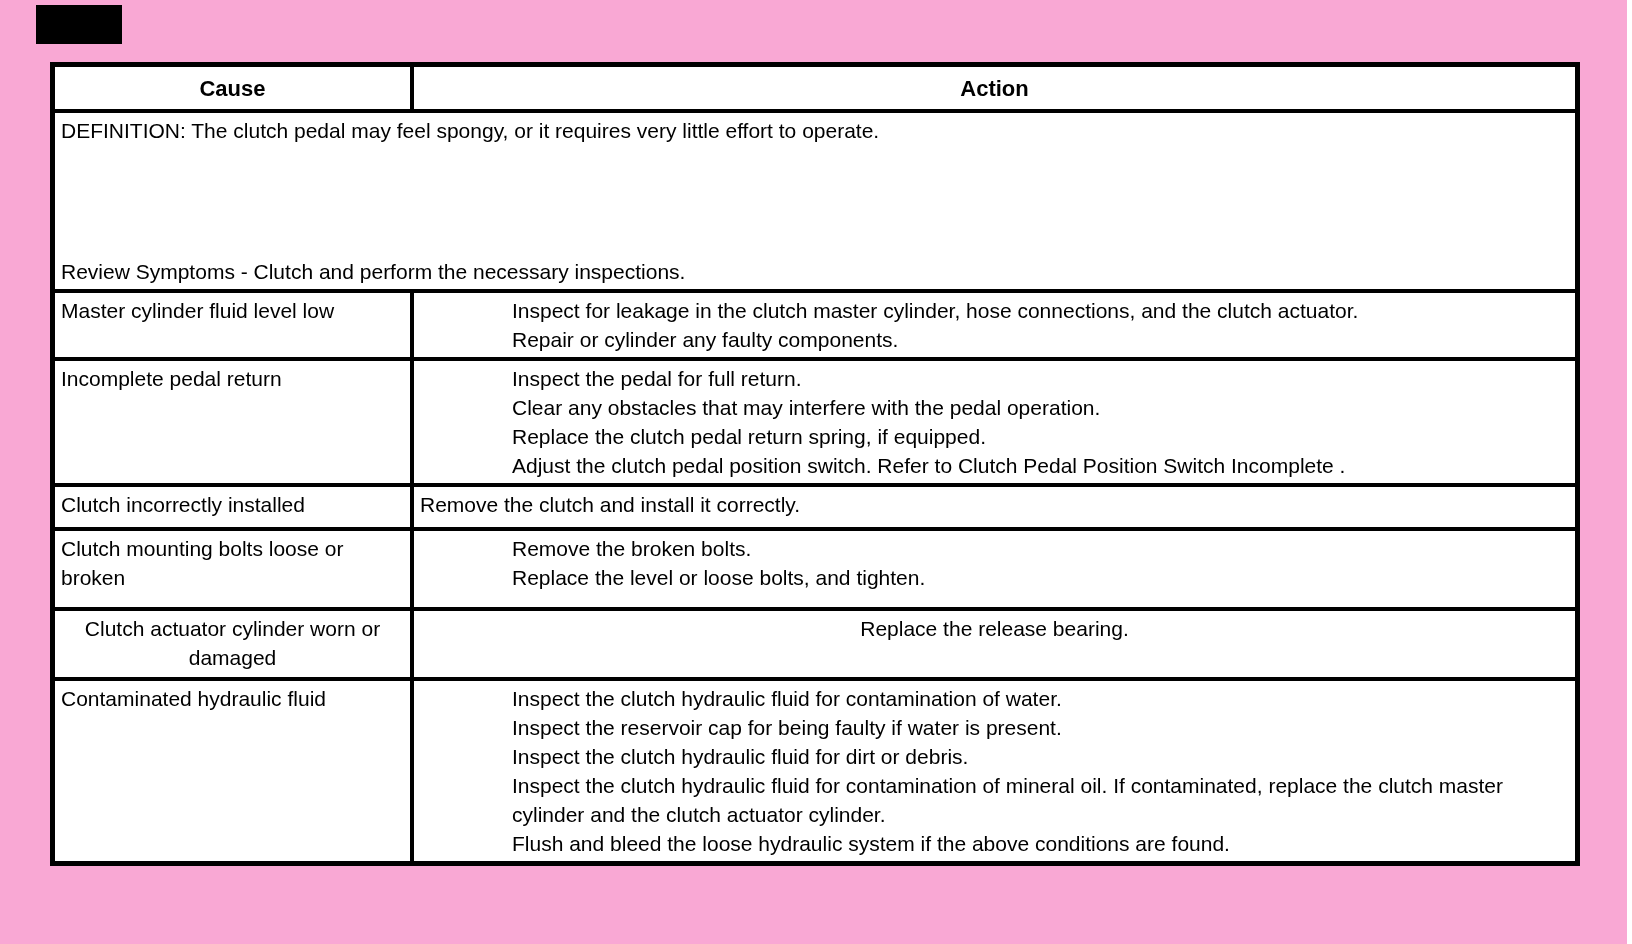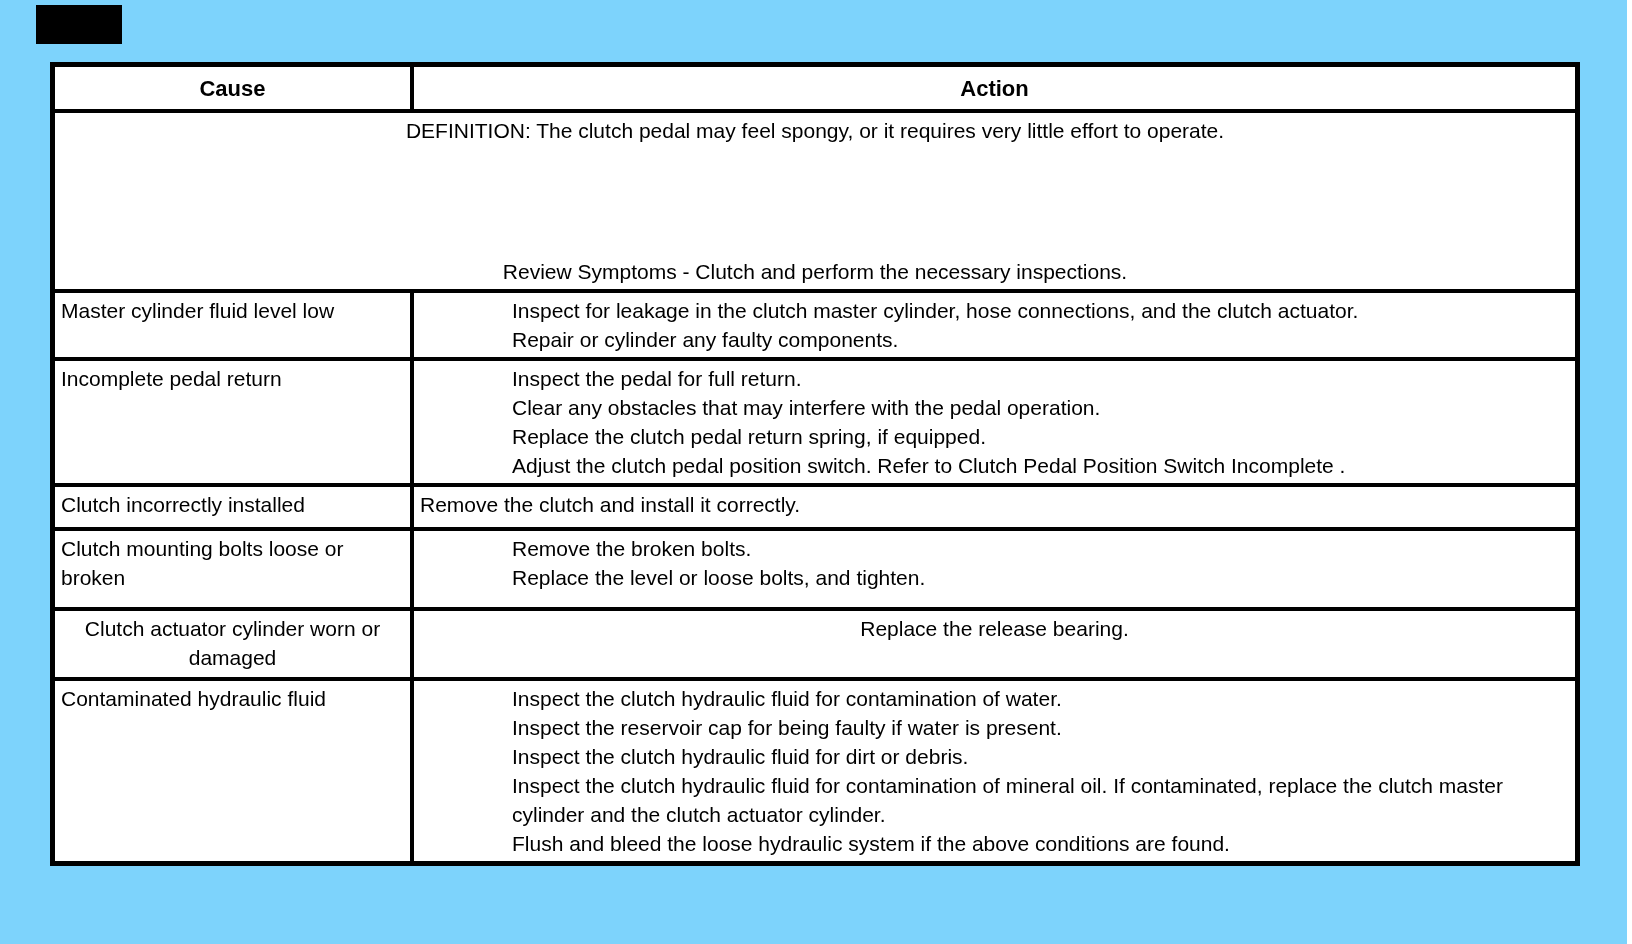--- a/index.html
+++ b/index.html
@@ -6,21 +6,21 @@
     margin: 0;
     padding: 0;
     background: #ffffff;
     font-family: "Liberation Sans", sans-serif;
     color: #000000;
   }
   .page {
     position: relative;
     width: 1627px;
     height: 944px;
-    background: #7dd3fc;
+    background: #f9a8d4;
     overflow: hidden;
   }
   .redaction {
     position: absolute;
     left: 36px;
     top: 5px;
     width: 86px;
     height: 39px;
     background: #000000;
   }
@@ -58,21 +58,20 @@
   .rh-c      { height: 124px; }
   .rh-d      { height: 44px; }
   .rh-e      { height: 80px; }
   .rh-f      { height: 70px; text-align: center; }
   .rh-g      { height: 175px; }
   .def-inner {
     display: flex;
     flex-direction: column;
     justify-content: space-between;
     height: 100%;
-    align-items: center;
   }
   td.action.indent .action-line {
     padding-left: 92px;
     padding-right: 26px;
   }
   td.action.noindent .action-line {
     padding-left: 0;
   }
 </style>
 </head>

